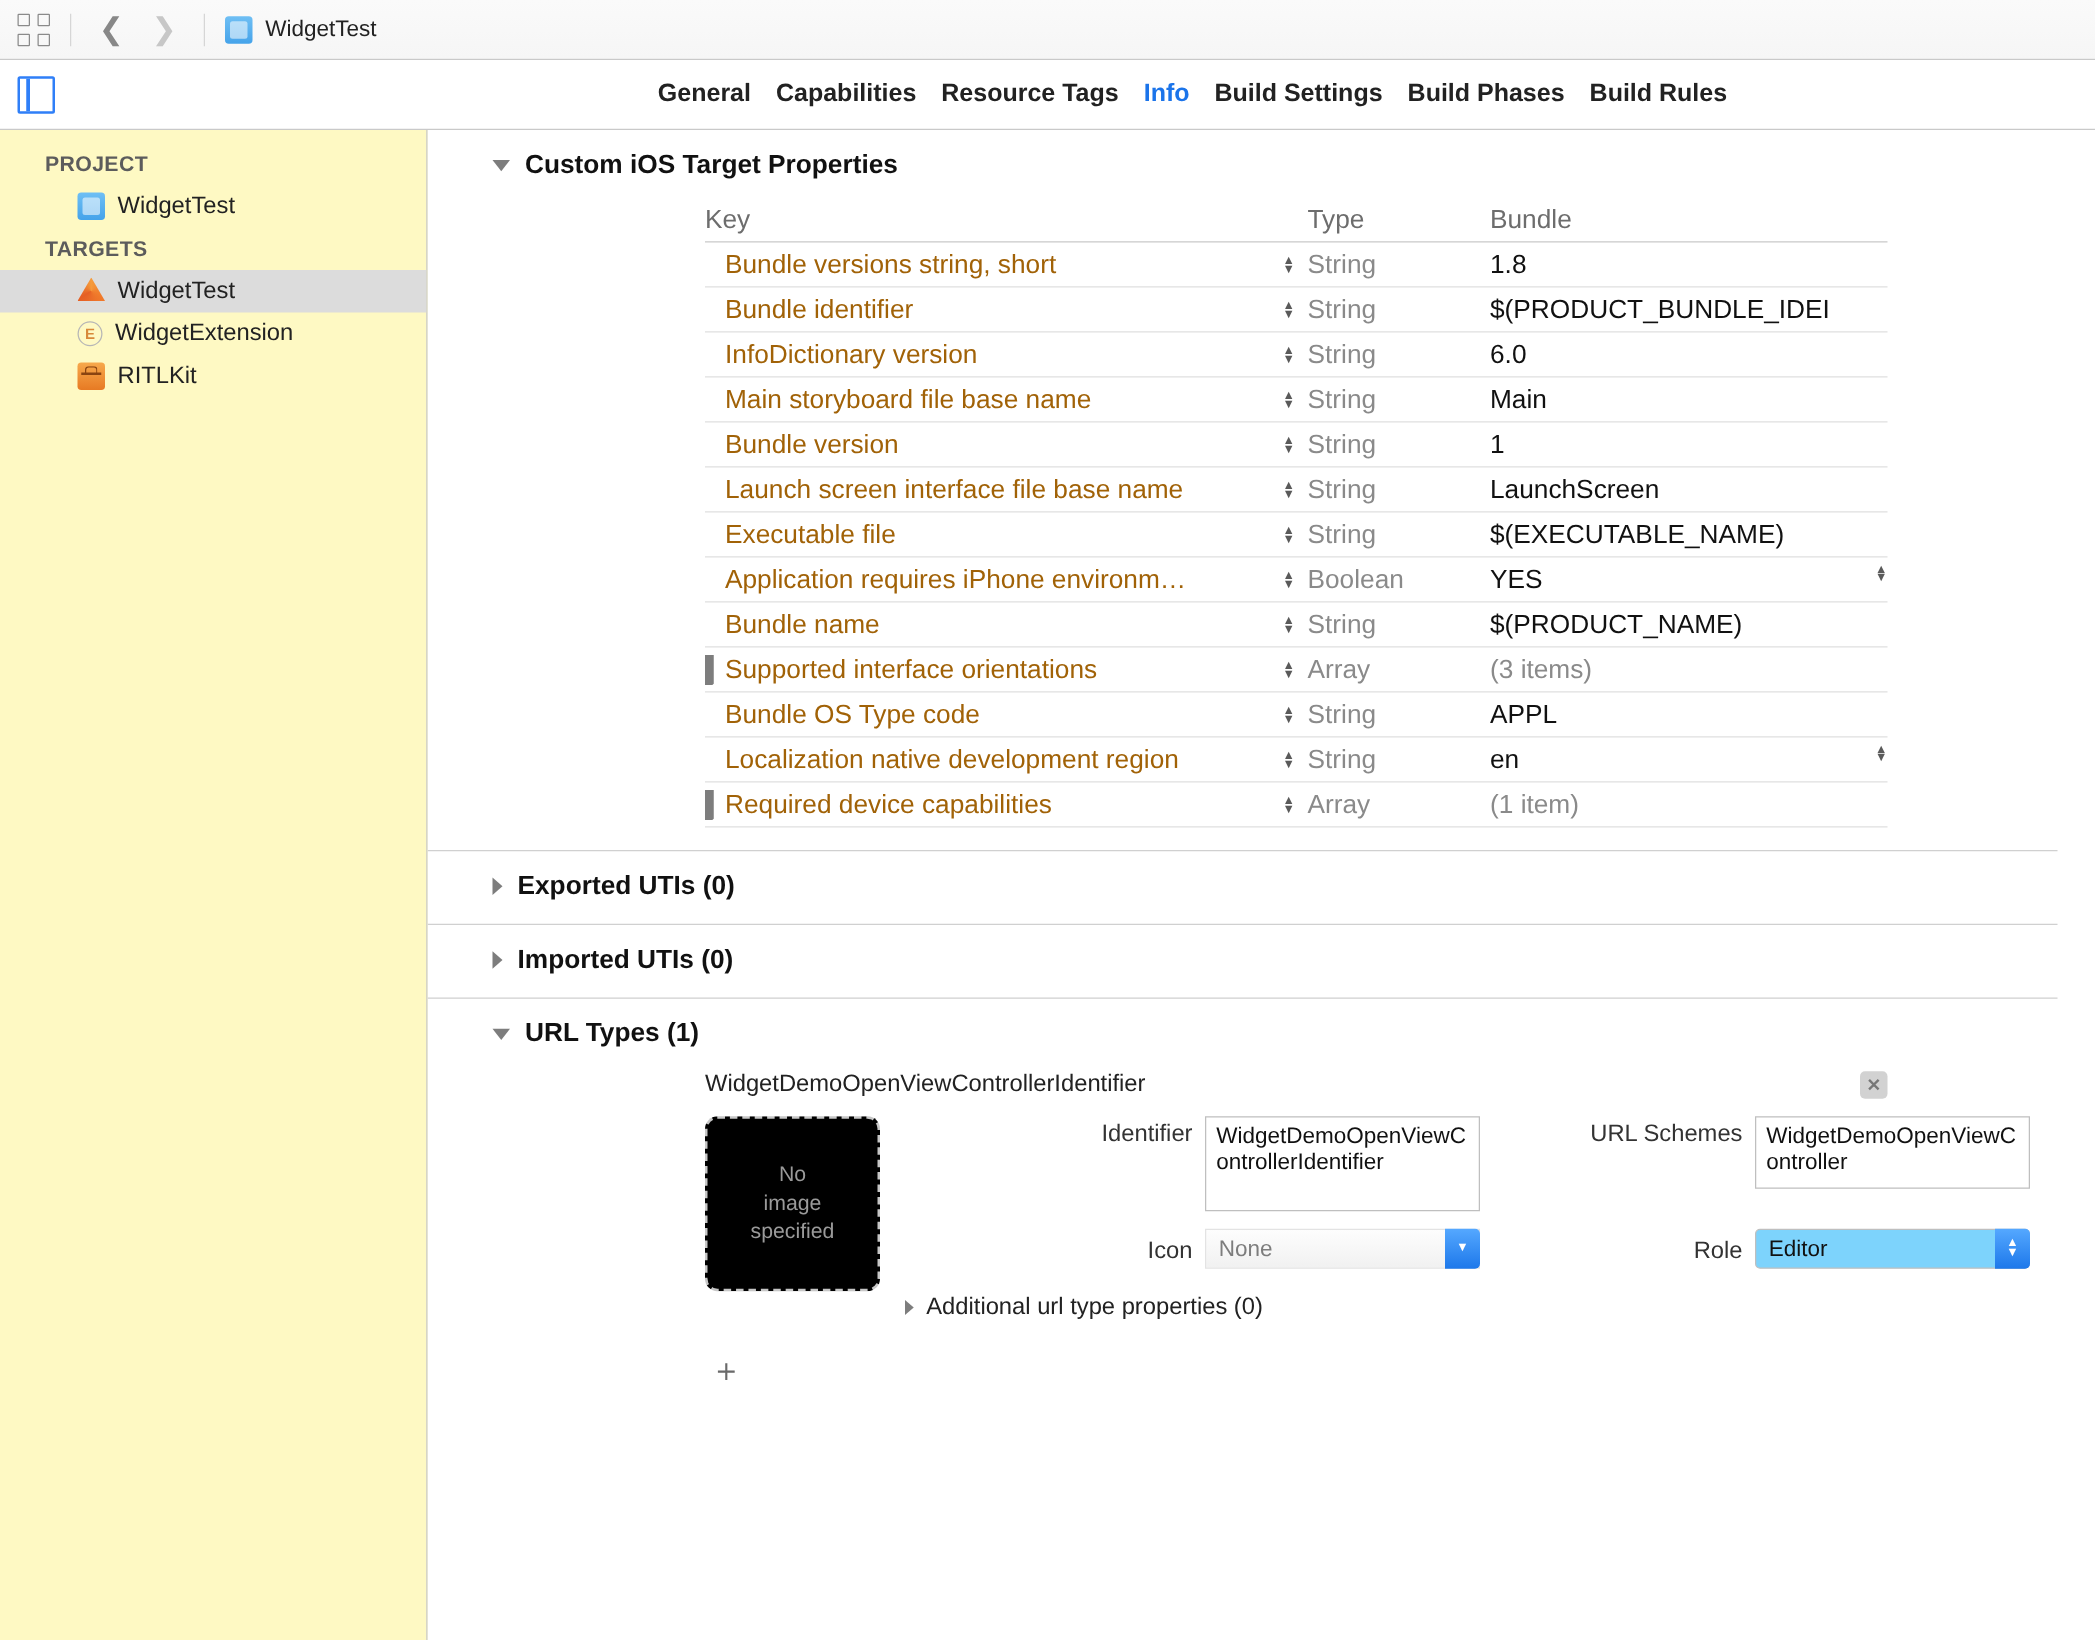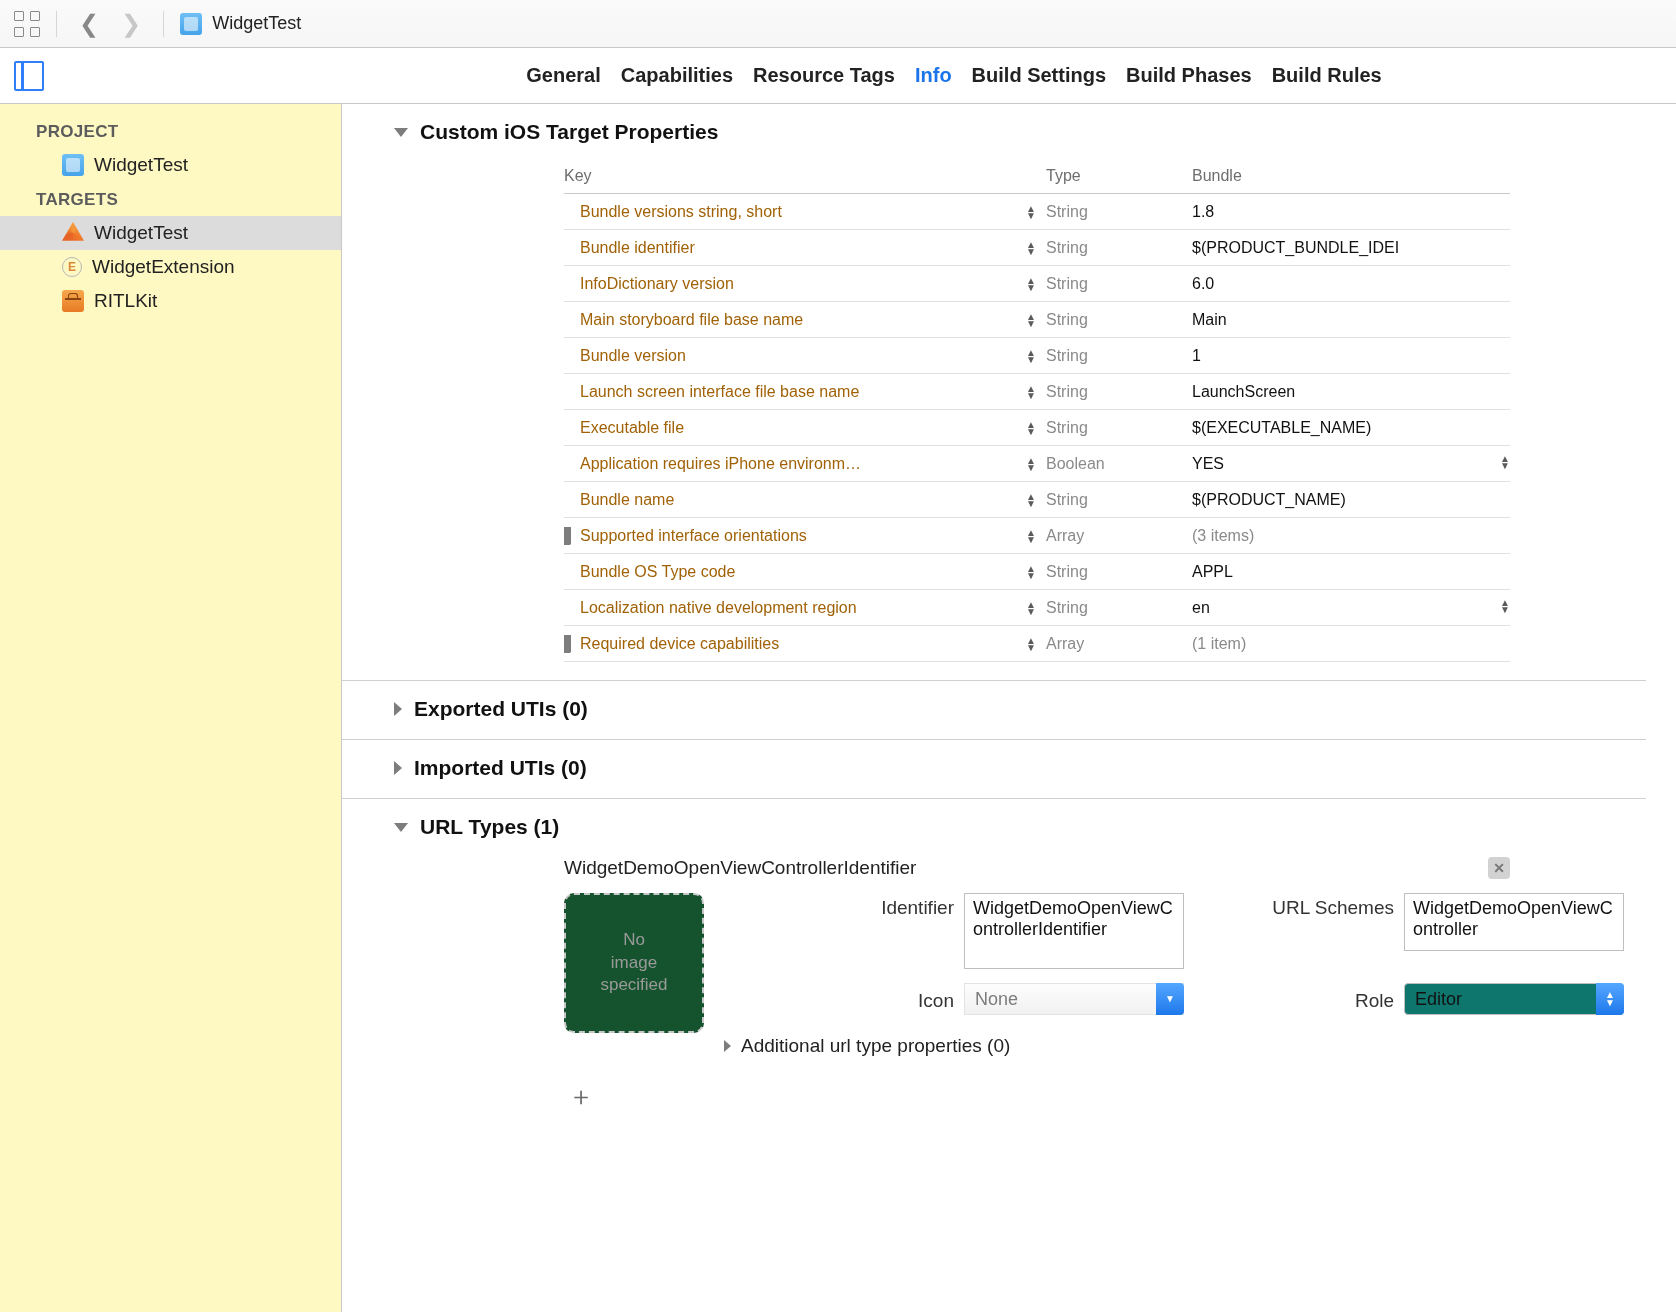--- a/index.html
+++ b/index.html
@@ -167,21 +167,21 @@
   .tri.small {
     border-left:7px solid #7d7d7d;
     border-top:6px solid transparent;
     border-bottom:6px solid transparent;
   }
 
   
   .plist {
     margin: 14px 0 0 170px;
     width: 946px;
-    font-size:16px;
+    font-size:21px;
   }
   .plist-header, .plist-row {
     display:grid;
     grid-template-columns: 452px 30px 146px 1fr;
     align-items:center;
     height: 36px;
     border-bottom:1px solid #e0e0e0;
   }
   .plist-header { color:#6d6d6d; border-bottom:1px solid #c9c9c9; }
   .plist-header .cell { font-weight:400; }
@@ -212,21 +212,21 @@
     grid-template-columns: 160px 240px 220px 30px 190px 220px;
     column-gap: 0;
     row-gap: 14px;
     align-items:start;
   }
   .img-drop {
     grid-column:1; grid-row:1 / span 3;
     width:140px;height:140px;
     border:2.5px dashed #c7c7c7;
     border-radius:10px;
-    background:#14532d;
+    background:#000000;
     display:flex;align-items:center;justify-content:center;
     color:#9a9a9a;font-size:17px;text-align:center;line-height:1.35;
   }
   .fld-label { font-size:19px; color:#333; text-align:right; padding-right:10px; align-self:start; padding-top:4px;}
   .txtbox {
     border:1px solid #bfbfbf;
     background:#fff;
     font-size:18px;
     padding:4px 8px;
     min-height:30px;
@@ -249,21 +249,21 @@
     display:flex;flex-direction:column;align-items:center;justify-content:center;
     border-top-right-radius:4px;border-bottom-right-radius:4px;
     color:#fff;font-size:10px;line-height:8px;
     margin-right:-1px;
   }
   .combo .chev{ background:linear-gradient(#55a8ff,#1d78ea); }
   .combo .chev::before{content:"▼";}
   .combo .chev2{ background:linear-gradient(#55a8ff,#1d78ea); }
   .combo .chev2::before{content:"▲";}
   .combo .chev2::after{content:"▼";}
-  .combo.editor{ color:#111; border:1px solid #bfbfbf; background:#0f766e; border-radius:4px;}
+  .combo.editor{ color:#111; border:1px solid #bfbfbf; background:#7dd3fc; border-radius:4px;}
   .additional {
     grid-column: 2 / span 5;
     display:flex; align-items:center; gap:10px;
     font-size:19px; color:#222; margin-top:6px;
   }
   .plus {
     grid-column: 1;
     font-size:26px; color:#6a6a6a; margin-top:8px; margin-left:4px;
   }
 </style>

